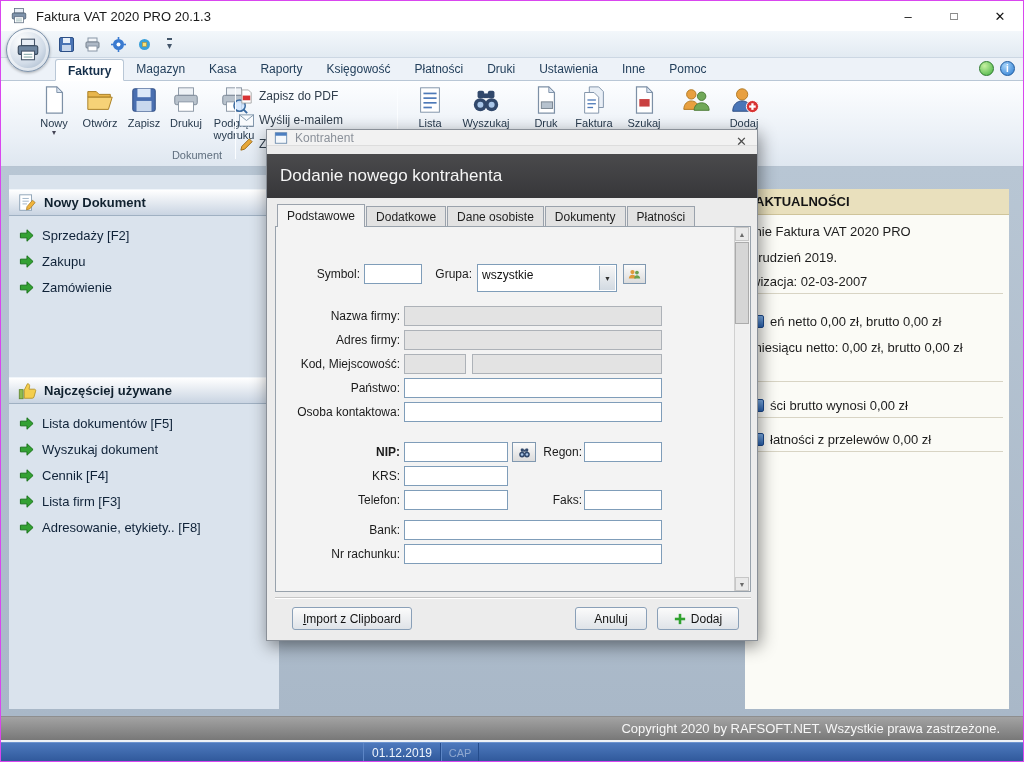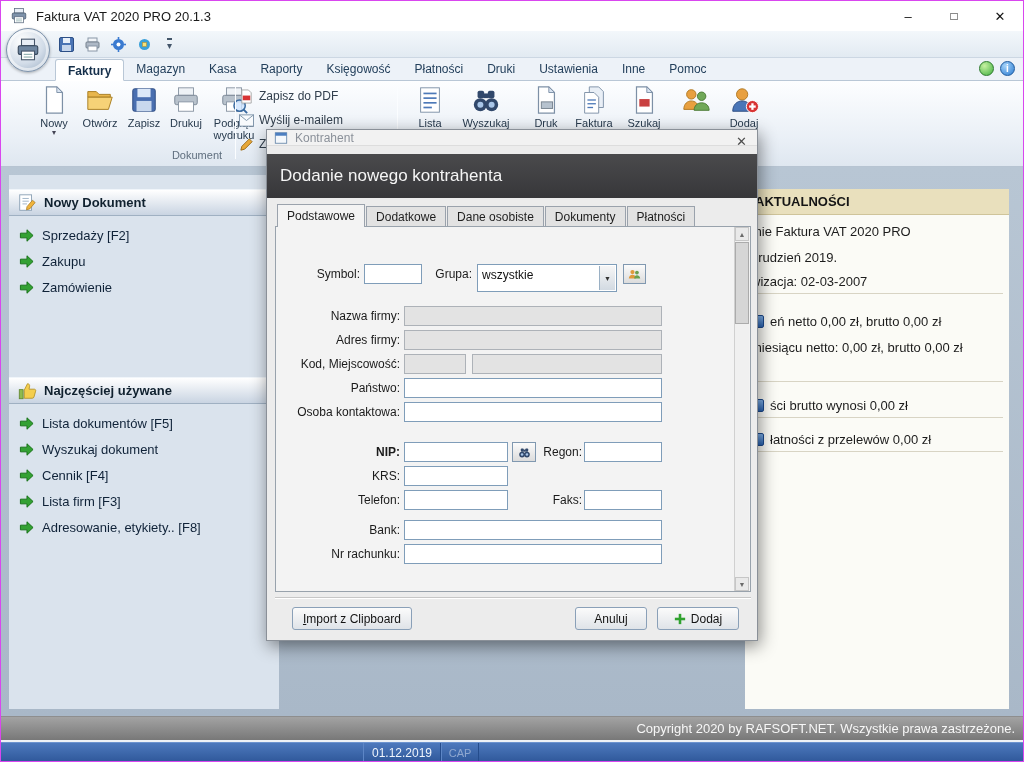--- a/index.html
+++ b/index.html
@@ -118,21 +118,21 @@
   .btn-import .btn-label-block::first-letter { text-decoration:underline; }
   .vscroll { position:absolute; left:467px; top:97px; width:15px; height:364px; background:#f0f0f0;
              border-left:1px solid #d0d0d0; }
   .varrow { position:absolute; left:0; width:14px; height:14px; background:#e9e9e9; border:1px solid #c6c6c6;
             font-size:7px; color:#6a6a6a; display:flex; align-items:center; justify-content:center; }
   .vthumb { position:absolute; left:0; top:15px; width:14px; height:82px; background:#d6d6d6; border:1px solid #ababab; }
 
   
   .copybar { position:absolute; left:0; top:715px; width:100%; height:24px;
              background:linear-gradient(#a3a3a3,#787878); border-top:1px solid #8e8e8e;
-             display:flex; align-items:center; justify-content:flex-end; padding-right:8px;
+             display:flex; align-items:center; justify-content:flex-end; padding-right:23px;
              font-size:13px; color:#f7f7f7; }
   .statusbar { position:absolute; left:0; top:741px; width:100%; height:21px;
                background:linear-gradient(#4d79bd,#2d5698); border-top:1px solid #6c93cf; }
   .scell { position:absolute; top:0; height:21px; line-height:20px; text-align:center; font-size:12px;
            border-left:1px solid #5d86c6; border-right:1px solid #244c8c; }
   .scell.date { left:362px; width:78px; color:#eef4fc; }
   .scell.caps { left:440px; width:38px; color:#8fa8d0; font-size:11px; }
 </style>
 </head>
 <body>

